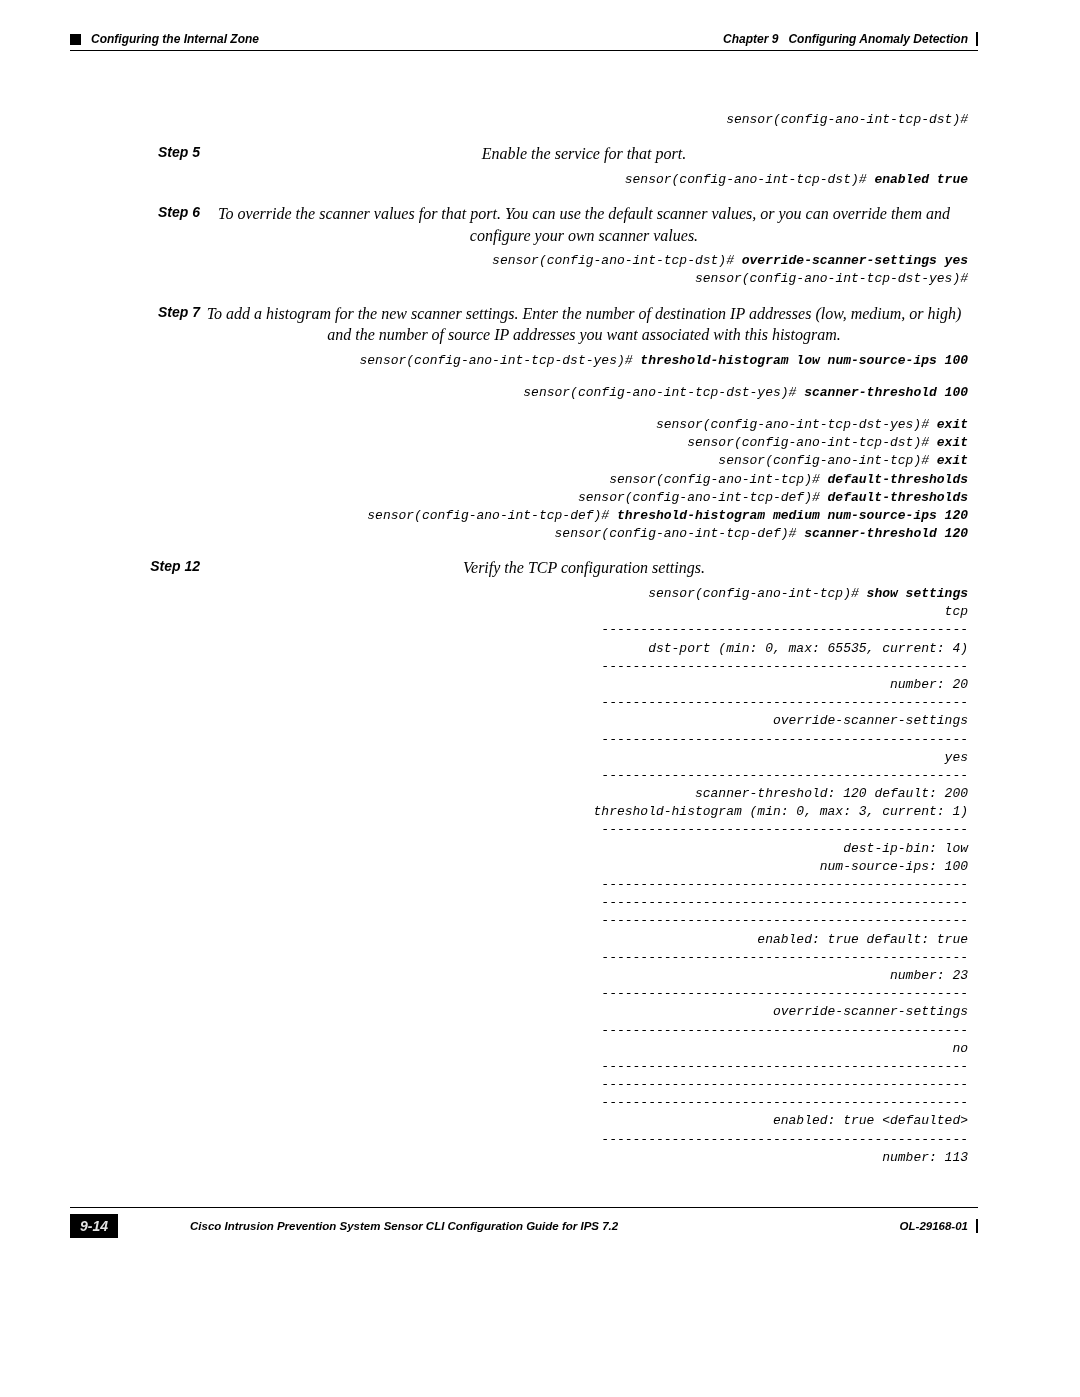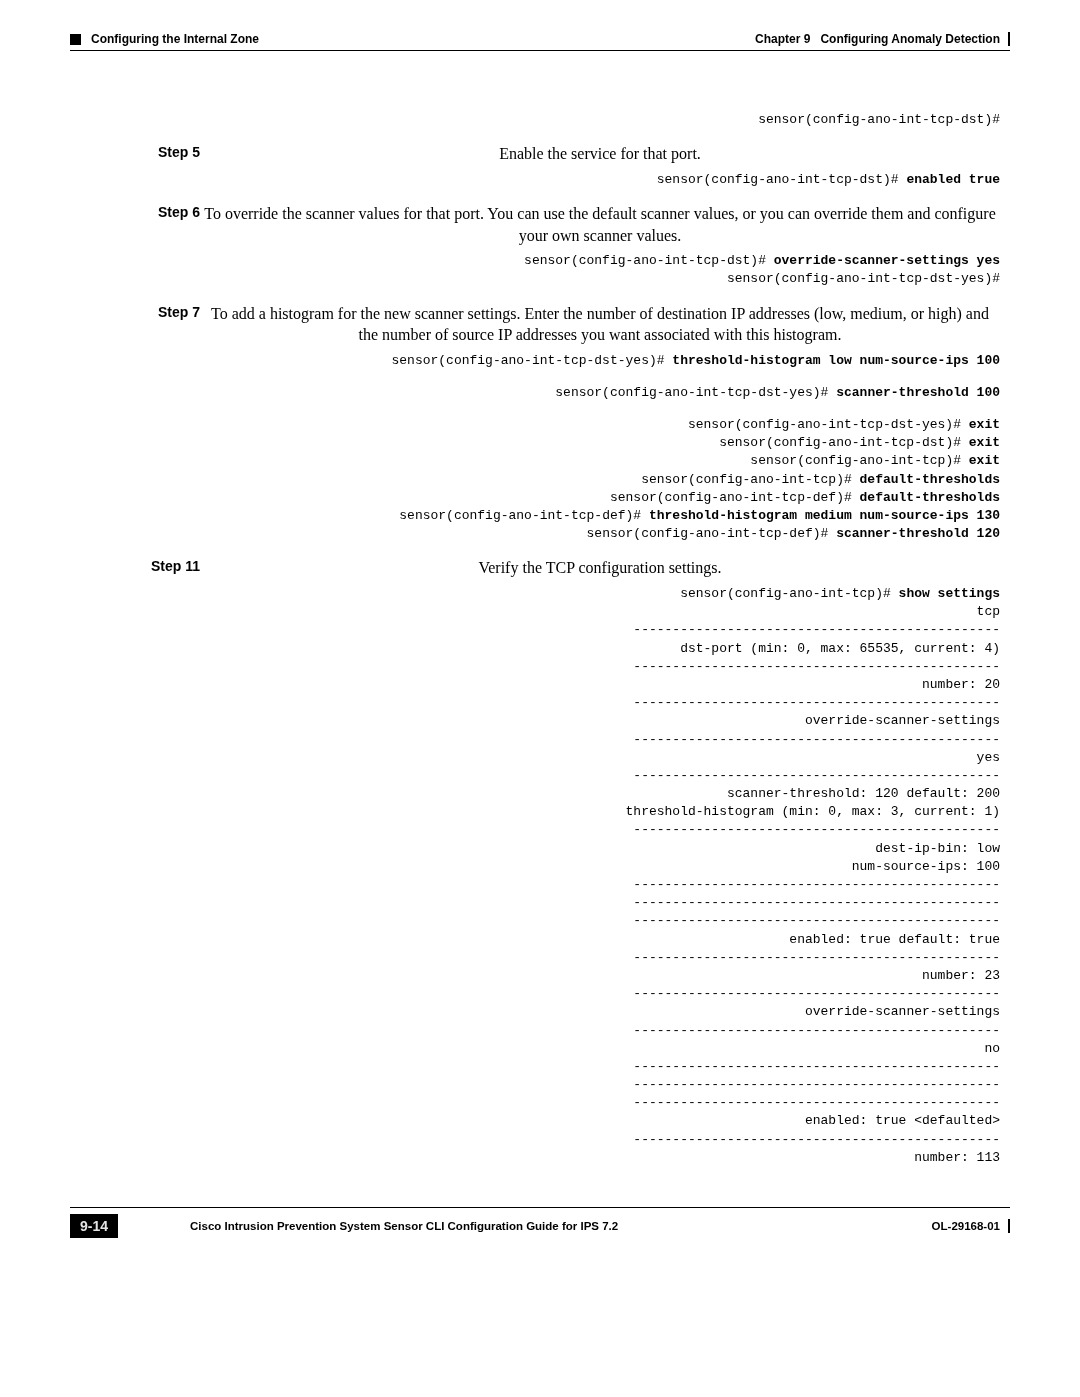--- a/index.html
+++ b/index.html
@@ -5,24 +5,25 @@
   body {
     margin: 0;
     padding: 0;
     background: #fff;
     font-family: "Times New Roman", Times, serif;
     font-size: 15px;
     color: #000;
     width: 1080px;
   }
   .page {
-    padding: 32px 70px 30px 70px;
+    padding: 32px 102px 30px 70px;
     box-sizing: border-box;
     position: relative;
     min-height: 1397px;
+    font-style: italic;
   }
   .header-row {
     display: flex;
     justify-content: space-between;
     align-items: flex-start;
     font-family: Arial, Helvetica, sans-serif;
     font-size: 12px;
     font-weight: bold;
     margin-bottom: 4px;
   }
@@ -168,25 +169,25 @@
     </div>
     <pre class="code indent-code"><span>sensor(config-ano-int-tcp-dst-yes)# </span><b>threshold-histogram low num-source-ips 100</b></pre>
 
     <pre class="code indent-code"><span>sensor(config-ano-int-tcp-dst-yes)# </span><b>scanner-threshold 100</b></pre>
 
     <pre class="code indent-code"><span>sensor(config-ano-int-tcp-dst-yes)# </span><b>exit</b>
 <span>sensor(config-ano-int-tcp-dst)# </span><b>exit</b>
 <span>sensor(config-ano-int-tcp)# </span><b>exit</b>
 <span>sensor(config-ano-int-tcp)# </span><b>default-thresholds</b>
 <span>sensor(config-ano-int-tcp-def)# </span><b>default-thresholds</b>
-<span>sensor(config-ano-int-tcp-def)# </span><b>threshold-histogram medium num-source-ips 130</b>
+<span>sensor(config-ano-int-tcp-def)# </span><b>threshold-histogram medium num-source-ips 120</b>
 <span>sensor(config-ano-int-tcp-def)# </span><b>scanner-threshold 120</b></pre>
 
     <div class="step-row">
-      <div class="step-label">Step 11</div>
+      <div class="step-label">Step 12</div>
       <div class="step-body">Verify the TCP configuration settings.</div>
     </div>
     <pre class="code indent-code"><span>sensor(config-ano-int-tcp)# </span><b>show settings</b>
 <span>   tcp
    -----------------------------------------------
       dst-port (min: 0, max: 65535, current: 4)
       -----------------------------------------------
          number: 20
          -----------------------------------------------
             override-scanner-settings

